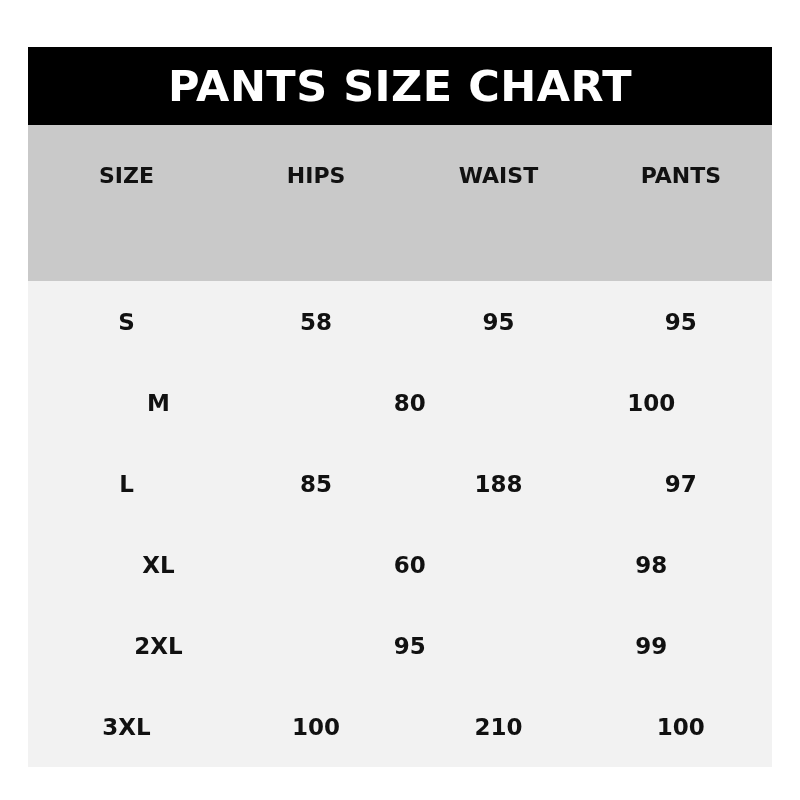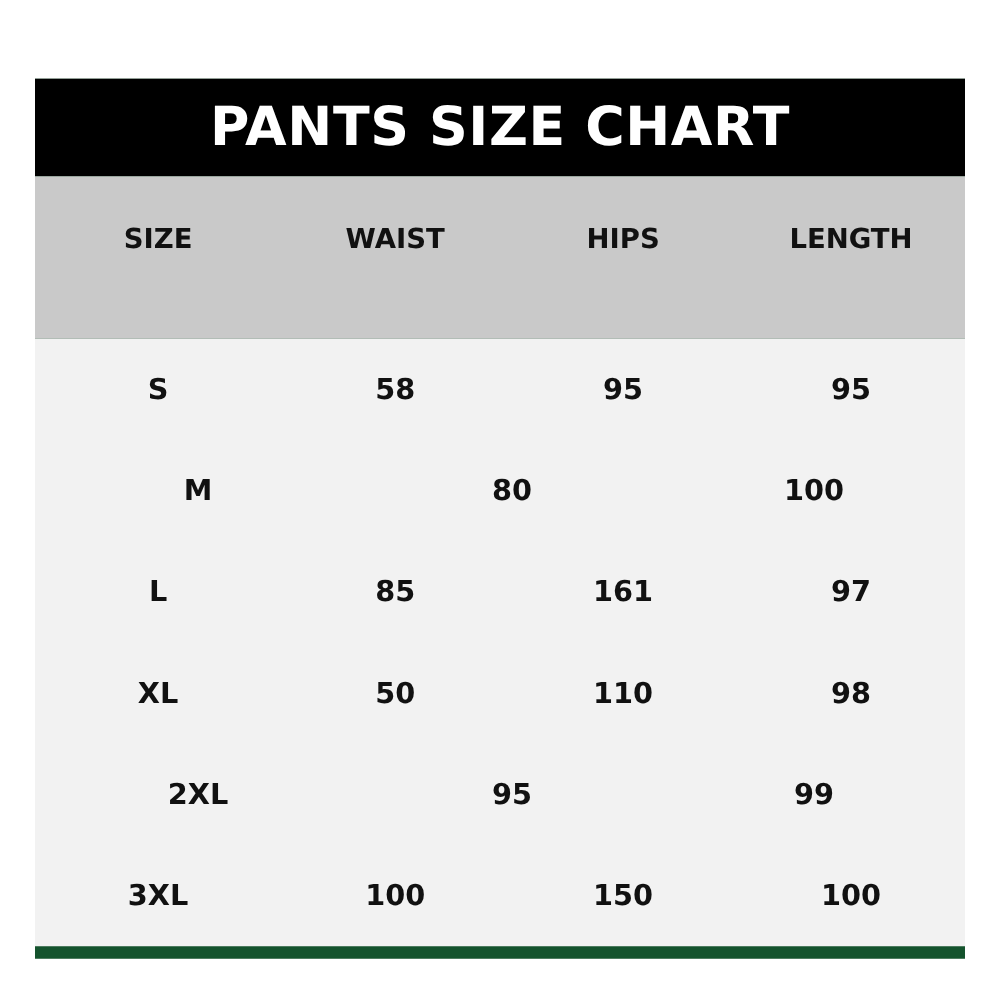--- a/index.html
+++ b/index.html
@@ -12,42 +12,41 @@
     background: #ffffff;
     font-family: "DejaVu Sans", sans-serif;
     overflow: hidden;
   }
   #chart-wrap {
     position: absolute;
     left: 28px;
     top: 47px;
     width: 744px;
     height: 704px;
-    background: #14532d;
+    background: #f97316;
     box-sizing: border-box;
-    margin-top: 16px;
   }
   .title-bar {
     background: #000000;
     height: 78px;
     display: flex;
     align-items: center;
     justify-content: center;
   }
   .title-bar .title-text {
     color: #ffffff;
     font-size: 43px;
     font-weight: bold;
     letter-spacing: 0.5px;
     line-height: 1;
     font-family: "DejaVu Sans", sans-serif;
   }
   .head-row {
     background: #c9c9c9;
-    height: 130px;
+    height: 156px;
     display: flex;
     align-items: flex-start;
   }
   .head-cell {
     flex: 1 1 0;
     text-align: center;
     font-size: 22px;
     font-weight: bold;
     color: #111111;
     padding-top: 38px;
@@ -87,61 +86,60 @@
 <div id="chart-wrap">
 
   <div class="title-bar">
     <span class="title-text">PANTS SIZE CHART</span>
   </div>
 
   <div class="head-row">
     <div class="head-cell first">
       <span>SIZE</span>
     </div>
+    <div class="head-cell">HIPS</div>
     <div class="head-cell">WAIST</div>
-    <div class="head-cell">HIPS</div>
-    <div class="head-cell">LENGTH</div>
+    <div class="head-cell">PANTS</div>
   </div>
 
   <div class="body-rows">
 
     <div class="data-row">
       <div class="data-cell first">S</div>
       <div class="data-cell">58</div>
       <div class="data-cell">95</div>
       <div class="data-cell">95</div>
     </div>
 
     <div class="data-row">
       <div class="data-cell first">M</div>
       <div class="data-cell">80</div>
       <div class="data-cell">100</div>
     </div>
 
     <div class="data-row">
       <div class="data-cell first">L</div>
       <div class="data-cell">85</div>
-      <div class="data-cell">161</div>
+      <div class="data-cell">188</div>
       <div class="data-cell">97</div>
     </div>
 
     <div class="data-row">
       <div class="data-cell first">XL</div>
-      <div class="data-cell">50</div>
-      <div class="data-cell">110</div>
+      <div class="data-cell">60</div>
       <div class="data-cell">98</div>
     </div>
 
     <div class="data-row">
       <div class="data-cell first">2XL</div>
       <div class="data-cell">95</div>
       <div class="data-cell">99</div>
     </div>
 
     <div class="data-row">
       <div class="data-cell first">3XL</div>
       <div class="data-cell">100</div>
-      <div class="data-cell">150</div>
+      <div class="data-cell">210</div>
       <div class="data-cell">100</div>
     </div>
 
   </div>
 </div>
 
 </body></html>

